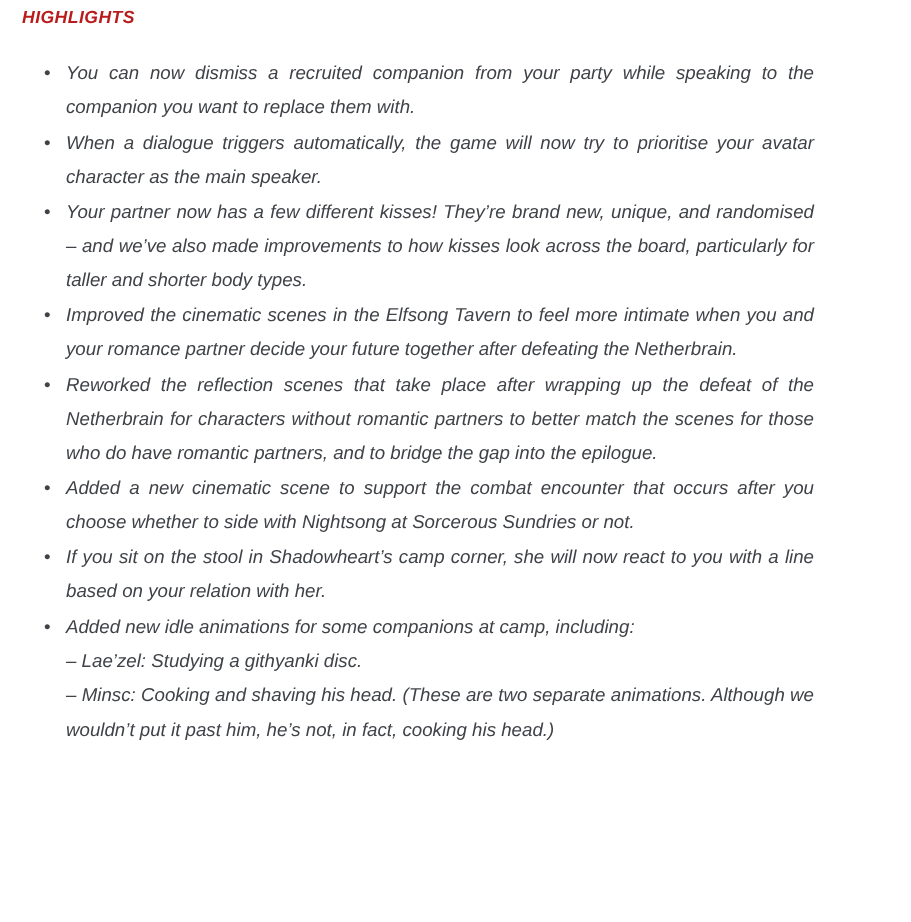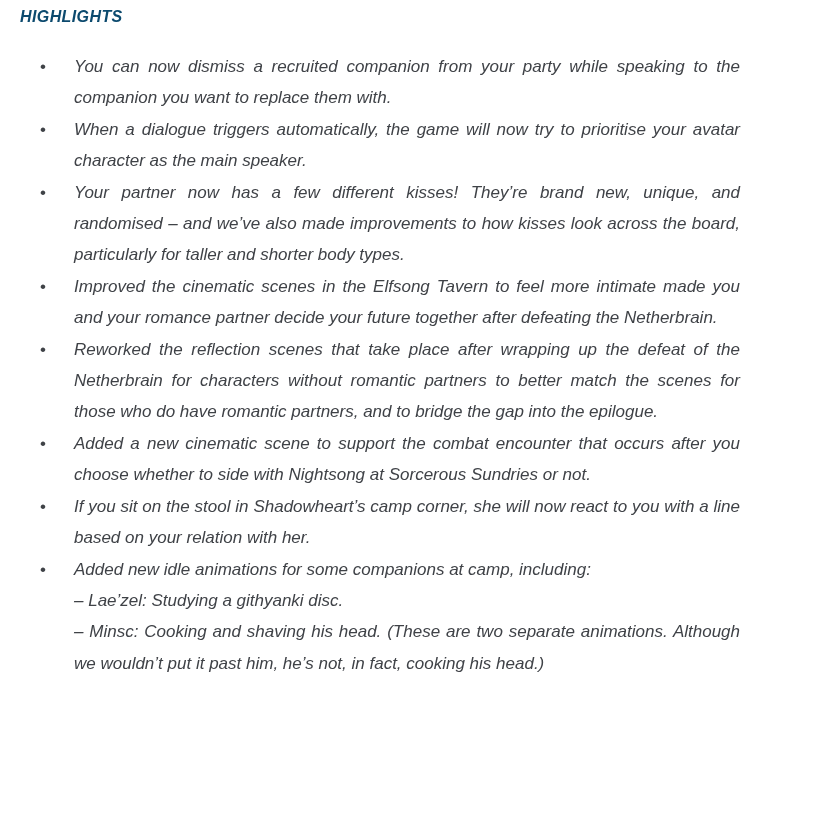--- a/index.html
+++ b/index.html
@@ -19,21 +19,21 @@
     height: 838px;
     padding: 8px 88px 0 20px;
   }
   .heading {
     margin: 0 0 25px 0;
     font-family: "Liberation Sans", sans-serif;
     font-style: italic;
     font-weight: bold;
     font-size: 16px;
     letter-spacing: 0.4px;
-    color: #0c4a6e;
+    color: #b91c1c;
   }
   ul.highlights {
     margin: 0;
     padding: 0 0 0 40px;
     list-style: none;
     font-style: italic;
     font-size: 17px;
     line-height: 31.4px;
     color: #3f4247;
     text-align: justify;
@@ -43,21 +43,20 @@
   }
   ul.highlights li .bullet {
     position: absolute;
     left: -20px;
     top: 0;
     font-style: normal;
     color: #3f4247;
   }
   .line {
     text-align: justify;
-    margin-left: 14px;
   }
 </style>
 </head>
 <body>
 
 <div class="page">
   <h2 class="heading">HIGHLIGHTS</h2>
 
   <ul class="highlights">
       <li>
@@ -67,21 +66,21 @@
       <li>
         <span class="bullet">•</span>
         <div class="line">When a dialogue triggers automatically, the game will now try to prioritise your avatar character as the main speaker.</div>
       </li>
       <li>
         <span class="bullet">•</span>
         <div class="line">Your partner now has a few different kisses! They’re brand new, unique, and randomised – and we’ve also made improvements to how kisses look across the board, particularly for taller and shorter body types.</div>
       </li>
       <li>
         <span class="bullet">•</span>
-        <div class="line">Improved the cinematic scenes in the Elfsong Tavern to feel more intimate made you and your romance partner decide your future together after defeating the Netherbrain.</div>
+        <div class="line">Improved the cinematic scenes in the Elfsong Tavern to feel more intimate when you and your romance partner decide your future together after defeating the Netherbrain.</div>
       </li>
       <li>
         <span class="bullet">•</span>
         <div class="line">Reworked the reflection scenes that take place after wrapping up the defeat of the Netherbrain for characters without romantic partners to better match the scenes for those who do have romantic partners, and to bridge the gap into the epilogue.</div>
       </li>
       <li>
         <span class="bullet">•</span>
         <div class="line">Added a new cinematic scene to support the combat encounter that occurs after you choose whether to side with Nightsong at Sorcerous Sundries or not.</div>
       </li>
       <li>

